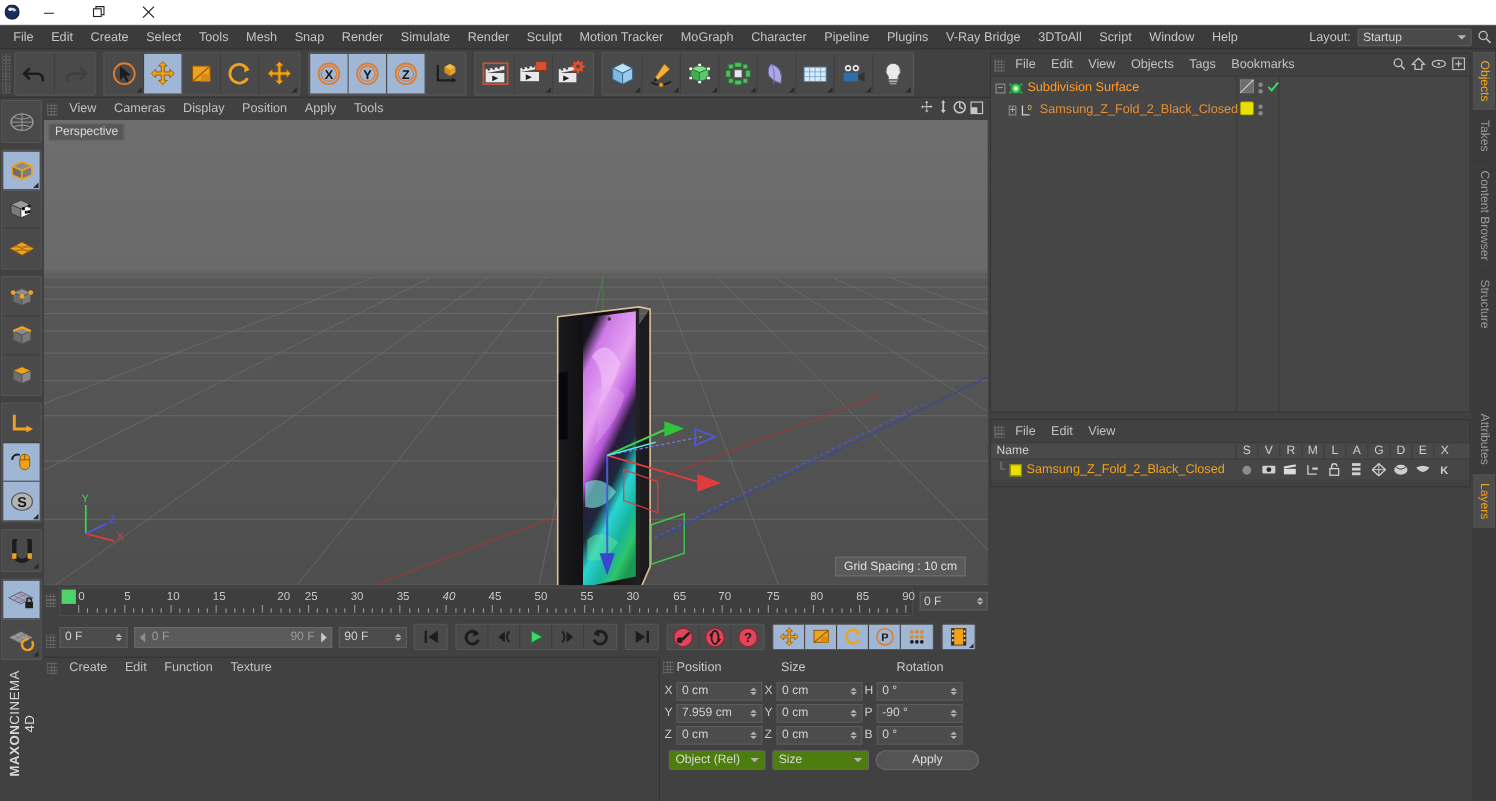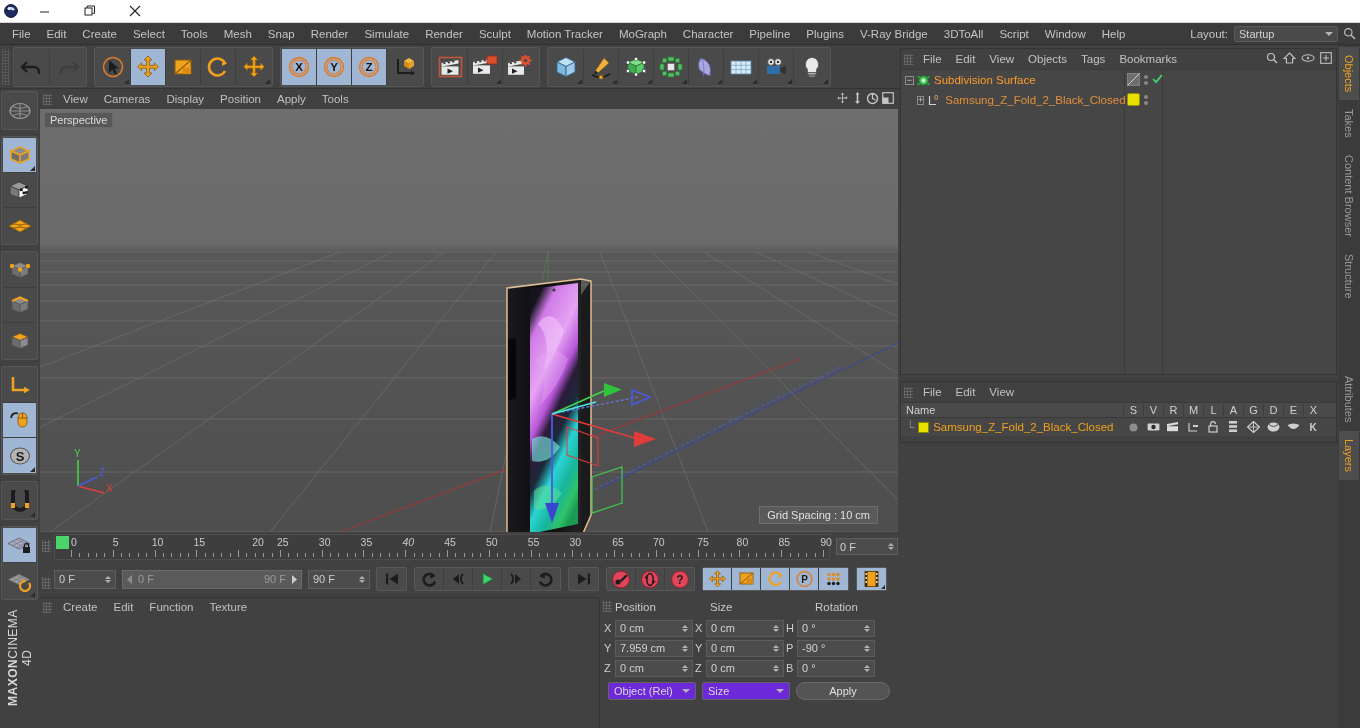--- a/index.html
+++ b/index.html
@@ -153,21 +153,21 @@
   .co-grid { padding:2px 4px 0 4px; }
   .co-row { display:flex; align-items:center; height:20px; }
   .co-ax { width:11px; font-size:11px; color:#cdcdcd; }
   .co-fld {
     height:17px; background:#4c4c4c; border:1px solid #5c5c5c; display:flex; align-items:center;
     padding:0 4px; font-size:11px; color:#d2d2d2; margin-right:2px;
   }
   .w1 { width:78px; } .w2 { width:78px; } .w3 { width:78px; }
   .co-btnrow { display:flex; align-items:center; gap:6px; padding:4px 4px 0 4px;}
   .co-drop {
-    height:18px; background:#6d28d9; border:1px solid #646464; border-radius:2px;
+    height:18px; background:#4d7c0f; border:1px solid #646464; border-radius:2px;
     display:flex; align-items:center; padding:0 5px; font-size:11px; color:#dadada;
   }
   .co-apply {
     height:18px; width:94px; background:#545454; border:1px solid #6a6a6a; border-radius:9px;
     display:flex; align-items:center; justify-content:center; font-size:11px; color:#e0e0e0;
   }
 
   
   .objmgr { position:absolute; left:900px; top:48px; width:437px; height:327px; background:#414141; border:1px solid #353535;}
   .panel-menu { height:20px; display:flex; align-items:center; padding-left:3px;}

